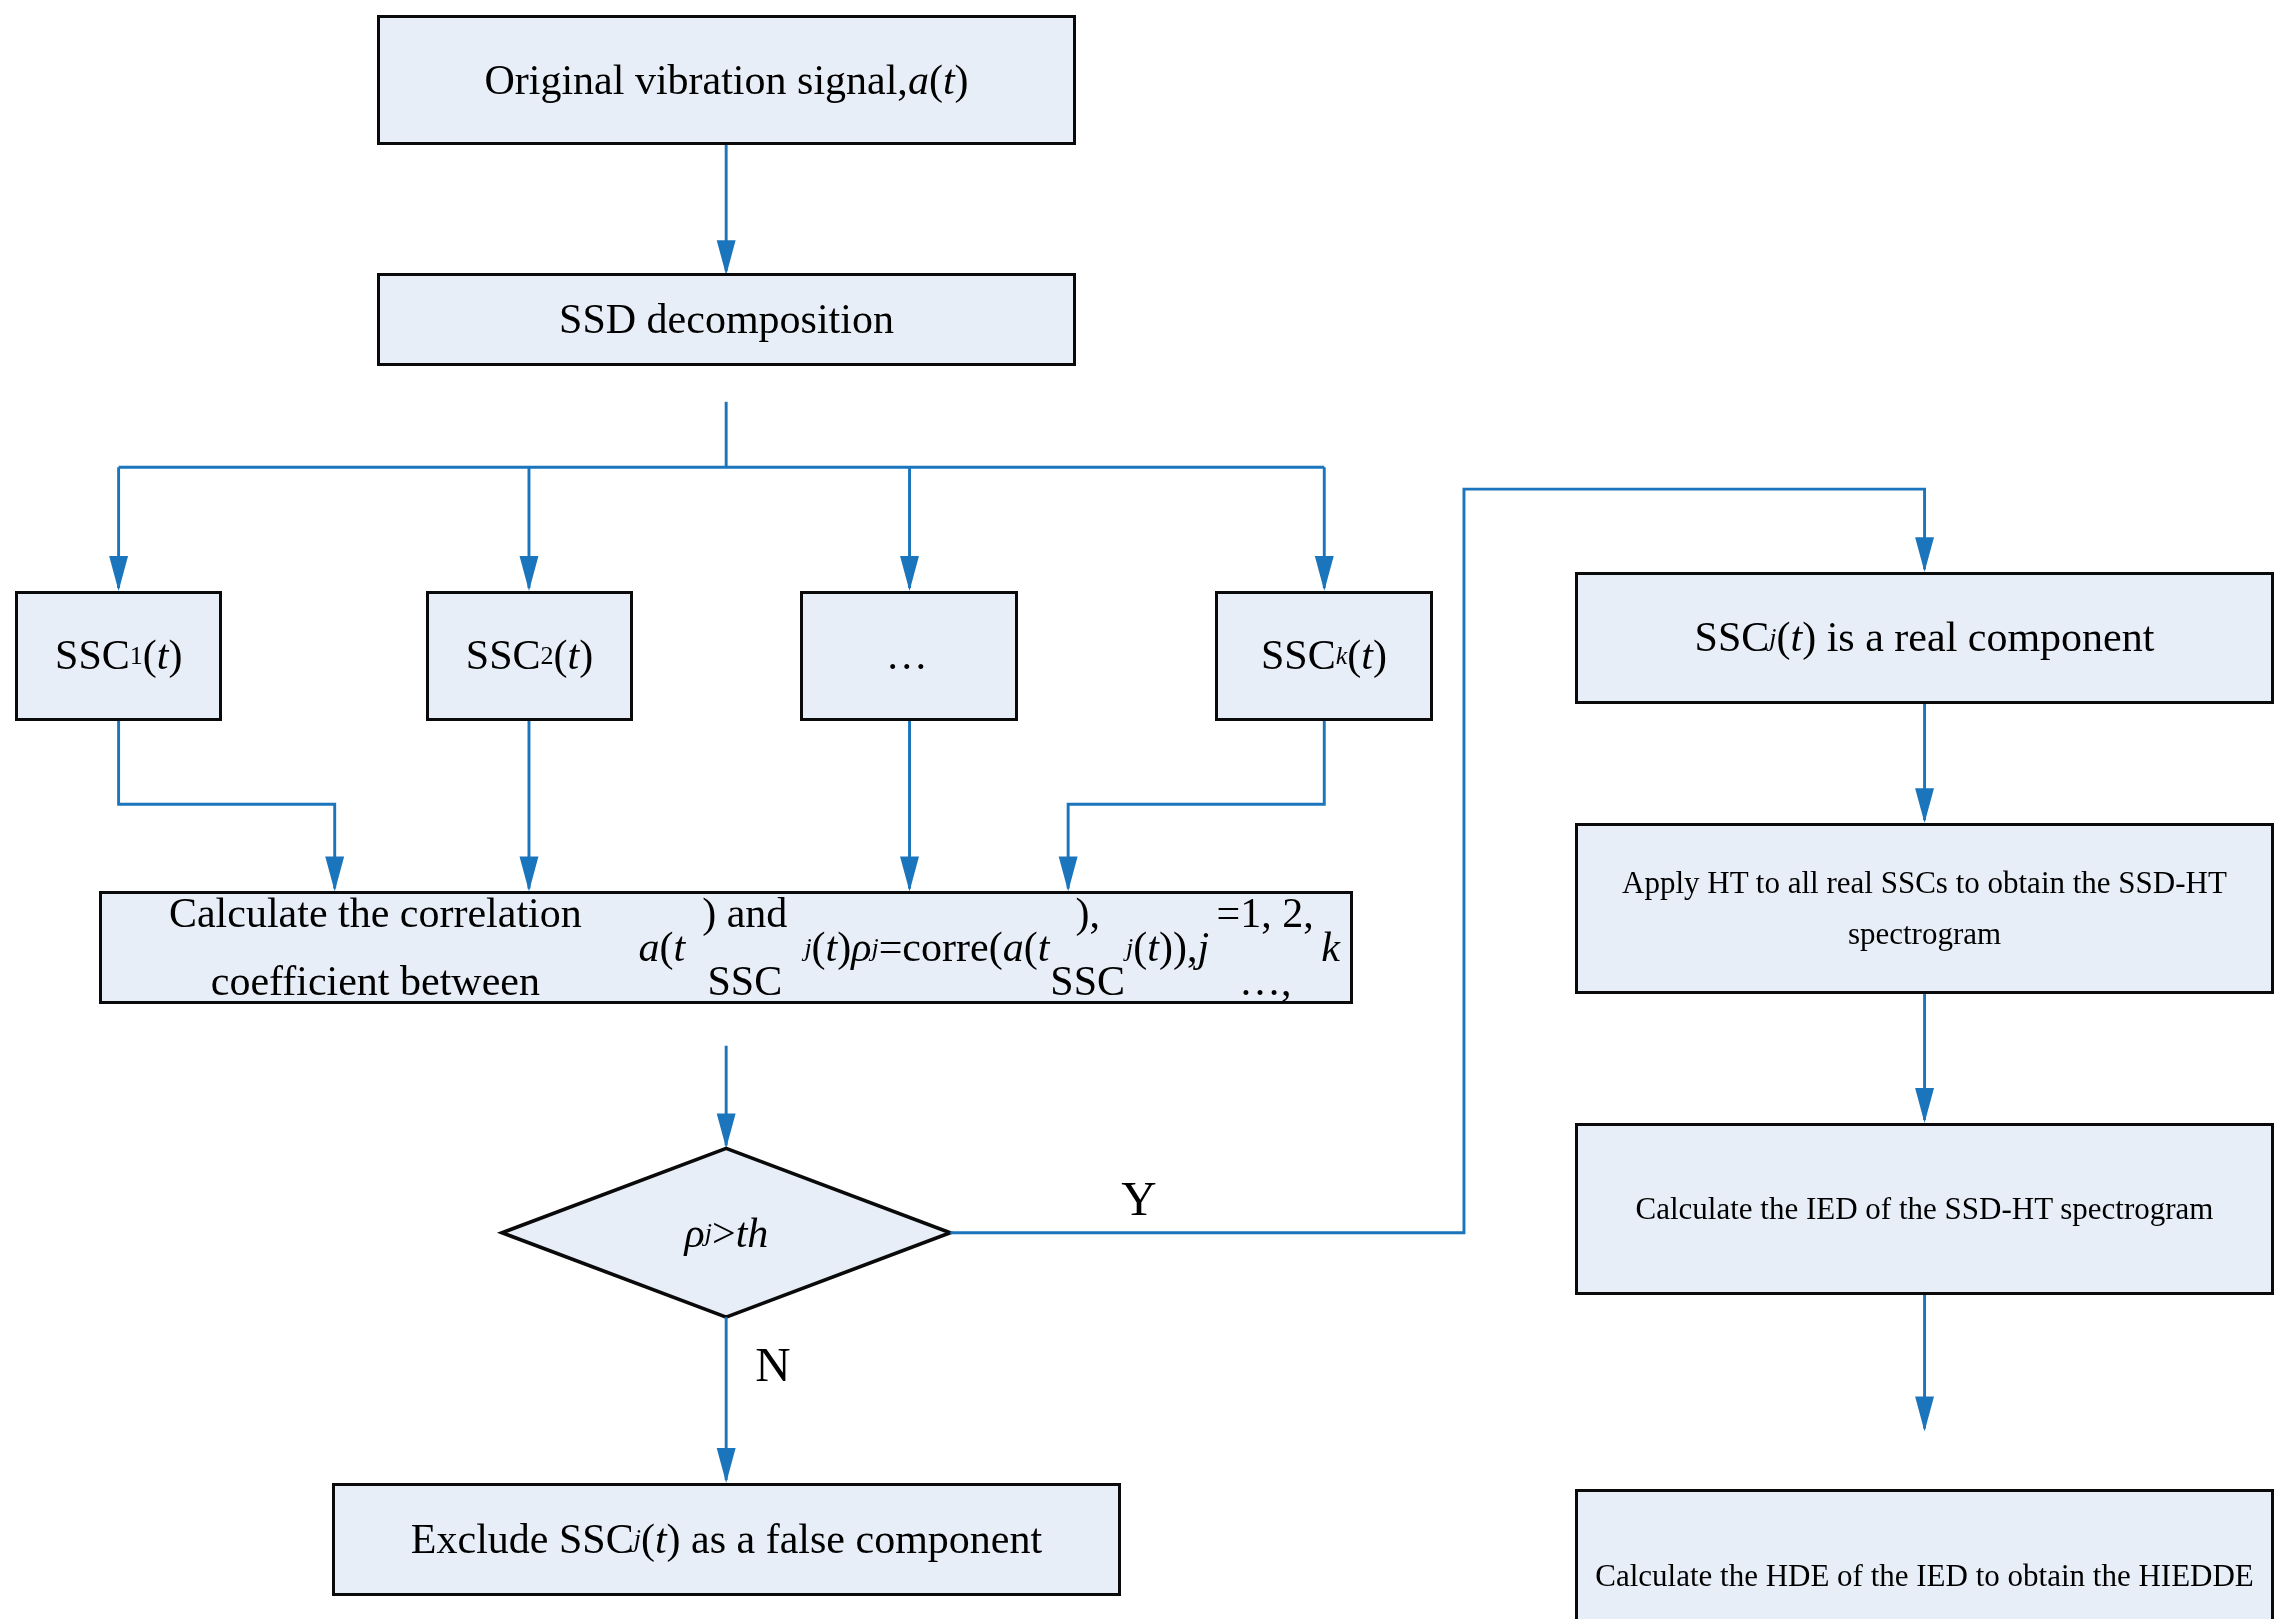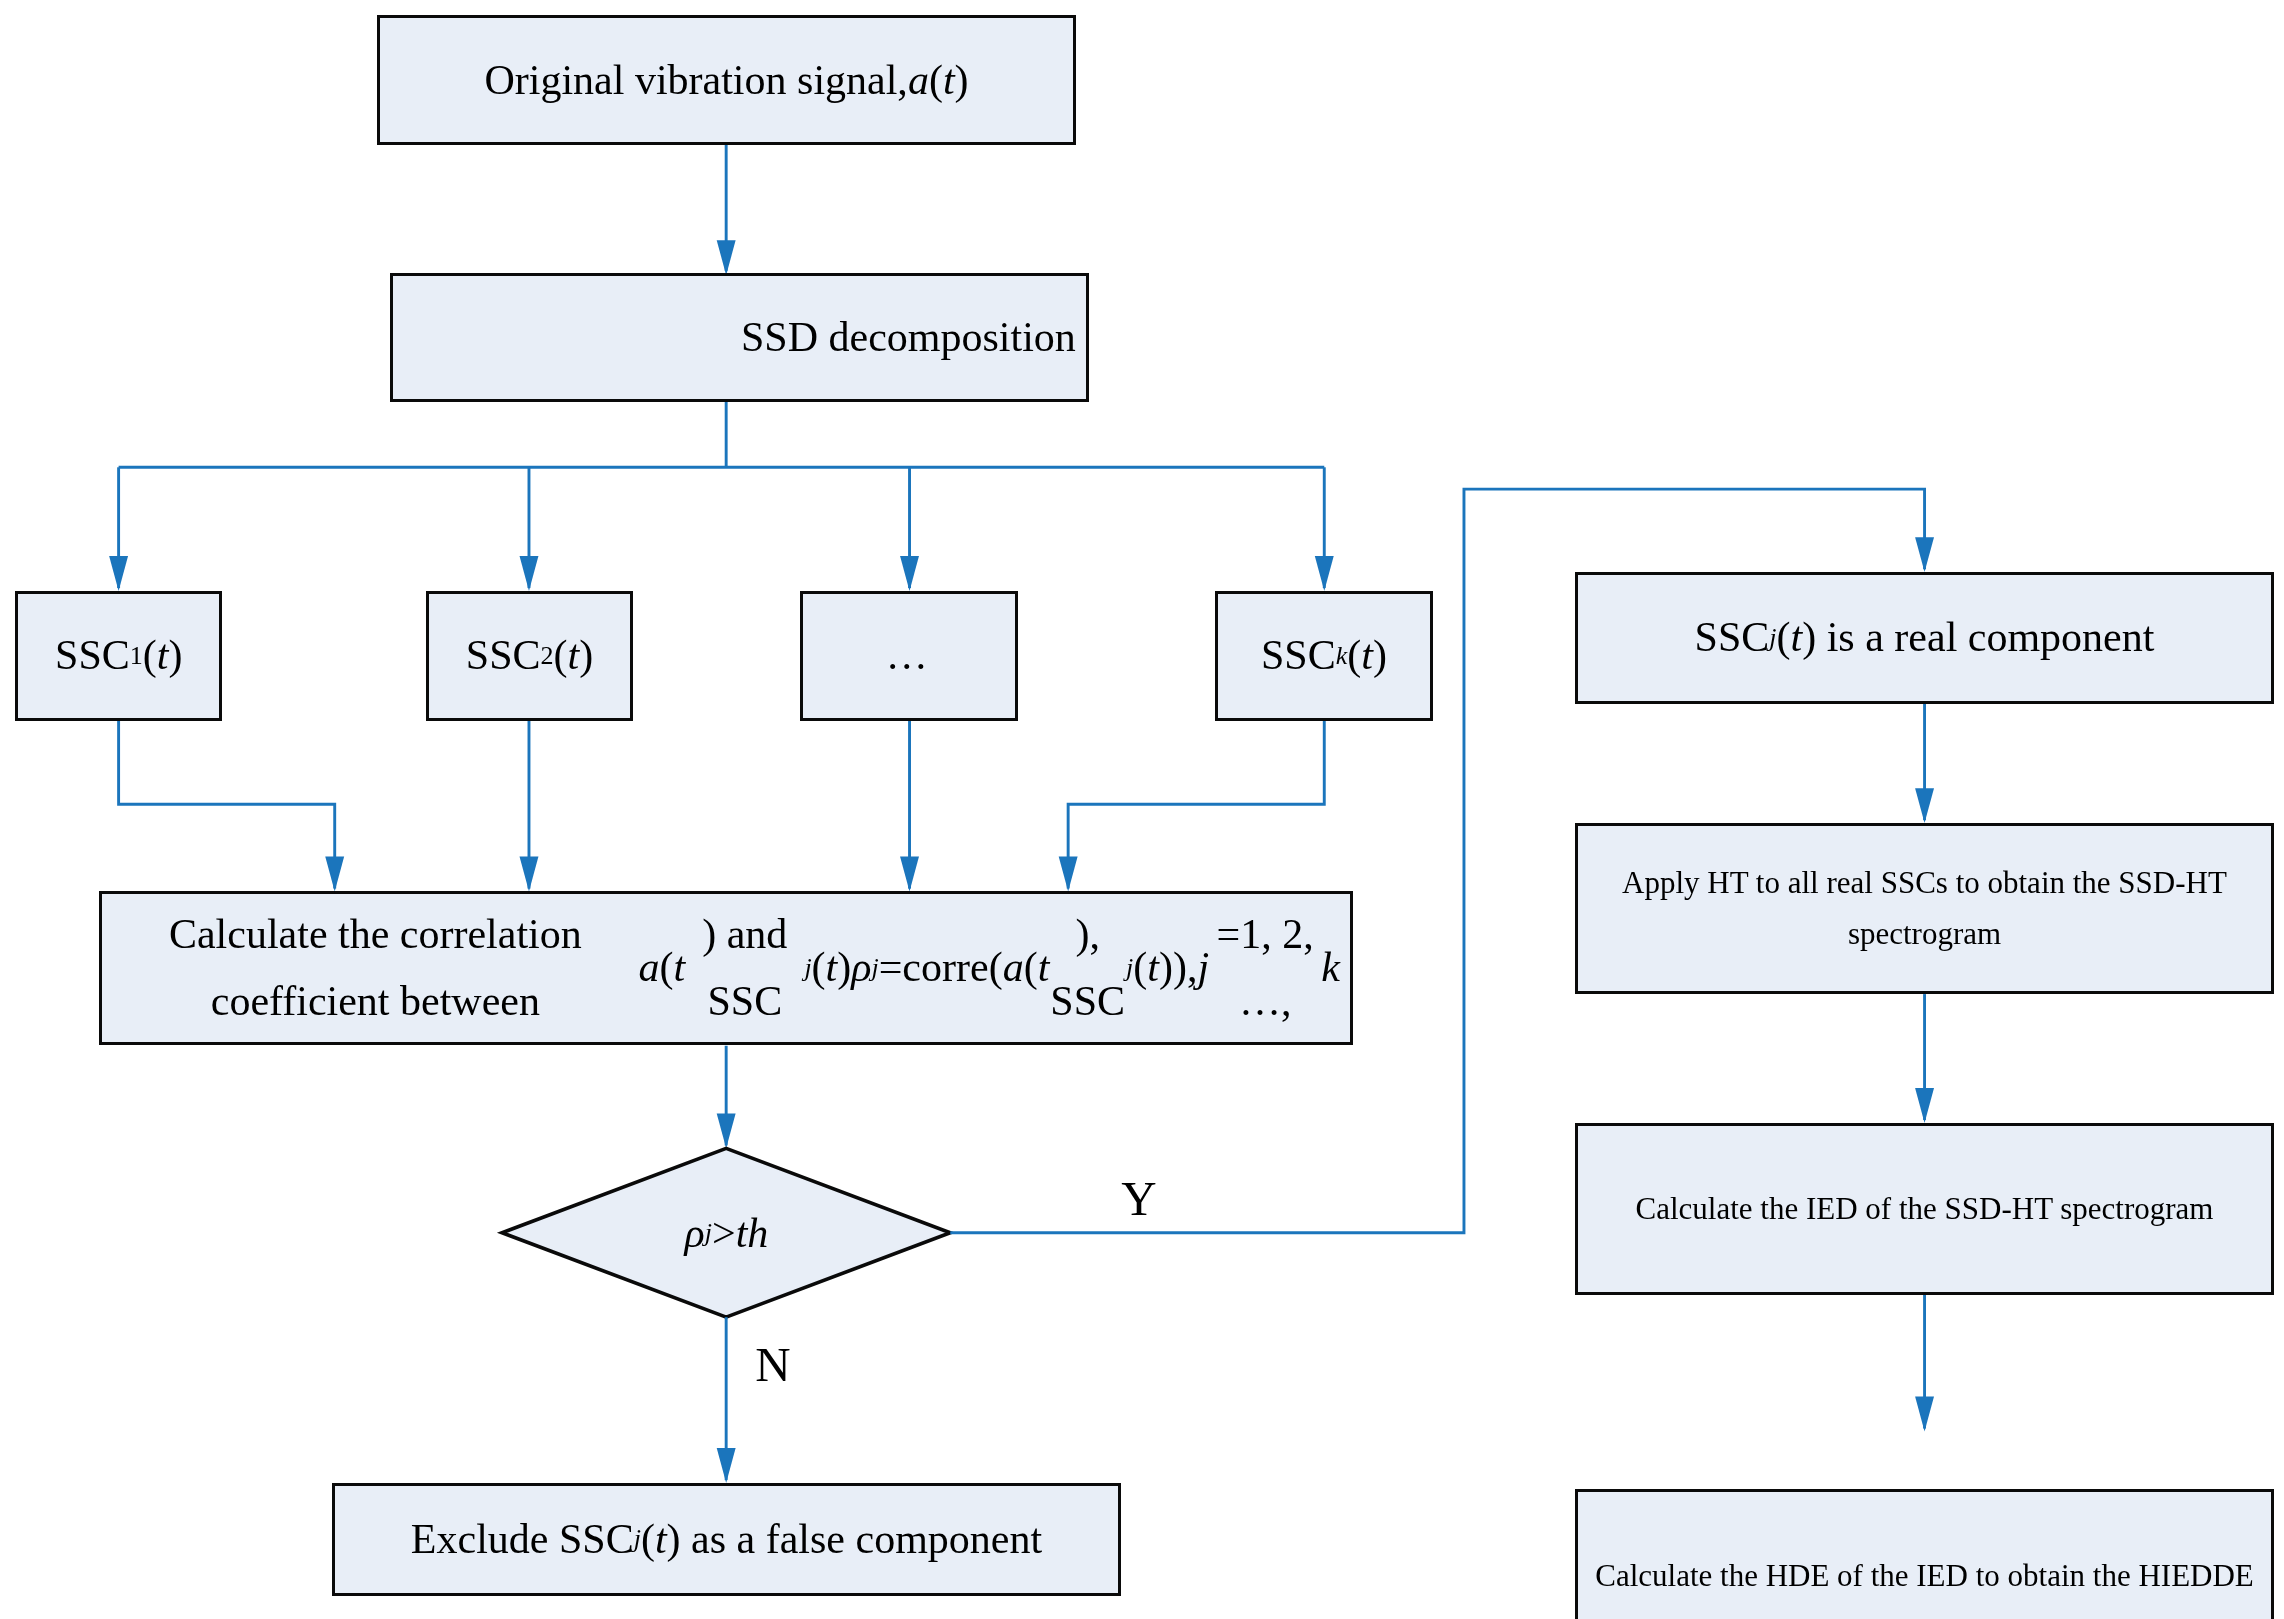--- a/index.html
+++ b/index.html
@@ -101,21 +101,21 @@
   </svg>
 
   <div class="node" style="left:377px;top:15.3px;width:699px;height:130px;">
       <span>Original vibration signal, </span>
       <span class="seg-i">a</span>
       <span>(</span>
       <span class="seg-i">t</span>
       <span>)</span>
     </div>
 
-  <div class="node" style="left:390px;top:273px;width:699px;height:129px;justify-content:flex-end;">
+  <div class="node" style="left:377px;top:273px;width:699px;height:93px;">
       <span>SSD decomposition</span>
     </div>
 
   <div class="node" style="left:15.3px;top:591px;width:207px;height:130px;">
       <span>SSC</span>
       <span class="seg-sub">1</span>
       <span>(</span>
       <span class="seg-i">t</span>
       <span>)</span>
     </div>
@@ -133,21 +133,21 @@
     </div>
 
   <div class="node" style="left:1215px;top:591px;width:218px;height:130px;">
       <span>SSC</span>
       <span class="seg-subi">k</span>
       <span>(</span>
       <span class="seg-i">t</span>
       <span>)</span>
     </div>
 
-  <div class="node" style="left:99px;top:891px;width:1254px;height:154px;white-space:pre-line;line-height:1.6;"><span>Calculate the correlation coefficient between </span><span class="seg-i">a</span><span>(</span><span class="seg-i">t</span><span>) and SSC</span><span class="seg-subi">j</span><span>(</span><span class="seg-i">t</span><span>)</span><span>
+  <div class="node" style="left:99px;top:891px;width:1254px;height:113px;white-space:pre-line;line-height:1.6;"><span>Calculate the correlation coefficient between </span><span class="seg-i">a</span><span>(</span><span class="seg-i">t</span><span>) and SSC</span><span class="seg-subi">j</span><span>(</span><span class="seg-i">t</span><span>)</span><span>
 </span><span class="seg-i">ρ</span><span class="seg-subi">j</span><span>=corre(</span><span class="seg-i">a</span><span>(</span><span class="seg-i">t</span><span>), SSC</span><span class="seg-subi">j</span><span>(</span><span class="seg-i">t</span><span>)), </span><span class="seg-i">j</span><span>=1, 2, …, </span><span class="seg-i">k</span></div>
 
   <div class="freetext" style="left:581px;top:1193px;width:291px;height:79px;">
       <span class="seg-i">ρ</span>
       <span class="seg-subi">j</span>
       <span>&gt;</span>
       <span class="seg-i">th</span>
     </div>
 
   <div class="node" style="left:332px;top:1483px;width:789px;height:113px;">

